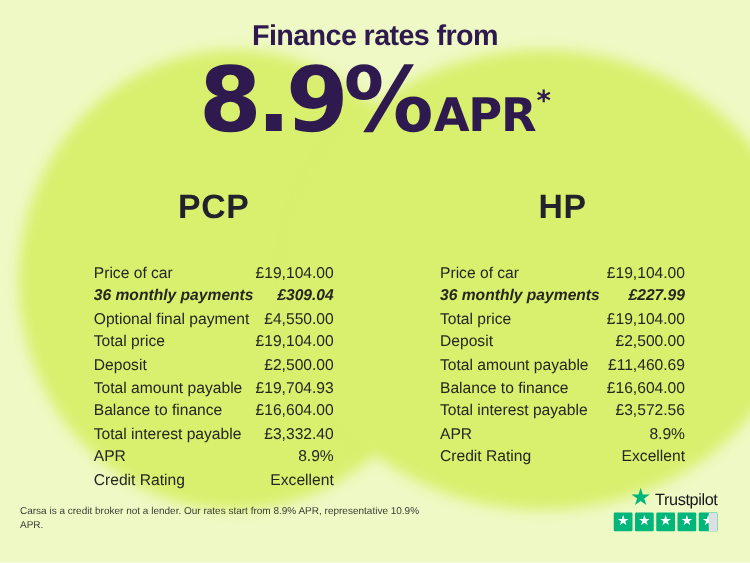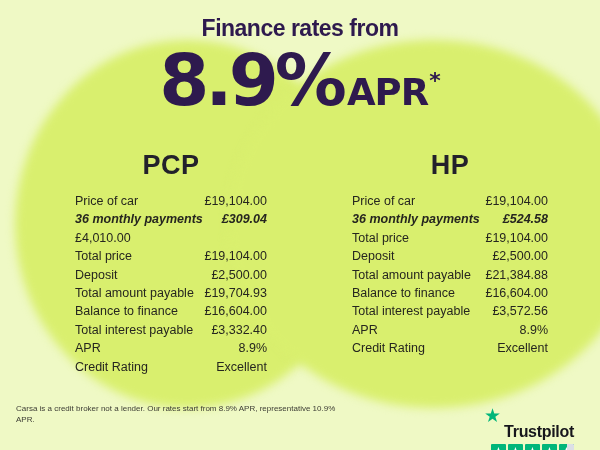--- a/index.html
+++ b/index.html
@@ -47,21 +47,21 @@
     position:relative;top:-17px;margin-left:1px;
   }
 
   .fin-col{position:absolute;top:150px;}
   .fin-col.pcp{left:75px;width:192px;}
   .fin-col.hp{left:352px;width:196px;}
   .fin-title{
     text-align:center;
     font-size:27px;font-weight:bold;letter-spacing:0.5px;
     color:#23212b;
-    margin-bottom:11px;
+    margin-bottom:28px;
   }
   .rows{display:block;}
   .frow{
     display:flex;justify-content:space-between;align-items:center;
     font-size:12.5px;line-height:18.4px;
     color:#26261f;
   }
   .frow .lbl{white-space:nowrap;}
   .frow .val{white-space:nowrap;text-align:right;}
   .frow.bold{font-weight:bold;font-style:italic;}
@@ -74,21 +74,21 @@
 
   .trustpilot{
     position:absolute;right:26px;top:391px;width:90px;
     display:flex;flex-direction:column;align-items:flex-end;gap:3px;
   }
   .tp-brand{display:flex;align-items:center;gap:3px;}
   .tp-logo-star{
     color:#00b67a;font-size:19px;line-height:16px;
   }
   .tp-name{
-    font-size:16px;font-weight:bold;color:#16161c;letter-spacing:-0.3px;margin-top:32px;
+    font-size:13px;font-weight:normal;color:#16161c;letter-spacing:-0.3px;
   }
   .tp-stars{display:flex;gap:2px;}
   .star-box{
     position:relative;
     width:15px;height:15px;background:#00b67a;
     display:flex;align-items:center;justify-content:center;
     overflow:hidden;border-radius:1px;
   }
   .star-box .glyph{color:#fff;font-size:11px;line-height:15px;}
   .star-box .mask{
@@ -118,21 +118,22 @@
       <div class="rows">
           <div class="frow">
             <span class="lbl">Price of car</span>
             <span class="val">£19,104.00</span>
           </div>
           <div class="frow bold">
             <span class="lbl">36 monthly payments</span>
             <span class="val">£309.04</span>
           </div>
           <div class="frow">
-            <span class="val">£4,010.00</span>
+            <span class="lbl">Optional final payment</span>
+            <span class="val">£4,550.00</span>
           </div>
           <div class="frow">
             <span class="lbl">Total price</span>
             <span class="val">£19,104.00</span>
           </div>
           <div class="frow">
             <span class="lbl">Deposit</span>
             <span class="val">£2,500.00</span>
           </div>
           <div class="frow">
@@ -160,33 +161,33 @@
 
     <div class="fin-col hp">
       <div class="fin-title">HP</div>
       <div class="rows">
           <div class="frow">
             <span class="lbl">Price of car</span>
             <span class="val">£19,104.00</span>
           </div>
           <div class="frow bold">
             <span class="lbl">36 monthly payments</span>
-            <span class="val">£524.58</span>
+            <span class="val">£227.99</span>
           </div>
           <div class="frow">
             <span class="lbl">Total price</span>
             <span class="val">£19,104.00</span>
           </div>
           <div class="frow">
             <span class="lbl">Deposit</span>
             <span class="val">£2,500.00</span>
           </div>
           <div class="frow">
             <span class="lbl">Total amount payable</span>
-            <span class="val">£21,384.88</span>
+            <span class="val">£11,460.69</span>
           </div>
           <div class="frow">
             <span class="lbl">Balance to finance</span>
             <span class="val">£16,604.00</span>
           </div>
           <div class="frow">
             <span class="lbl">Total interest payable</span>
             <span class="val">£3,572.56</span>
           </div>
           <div class="frow">

